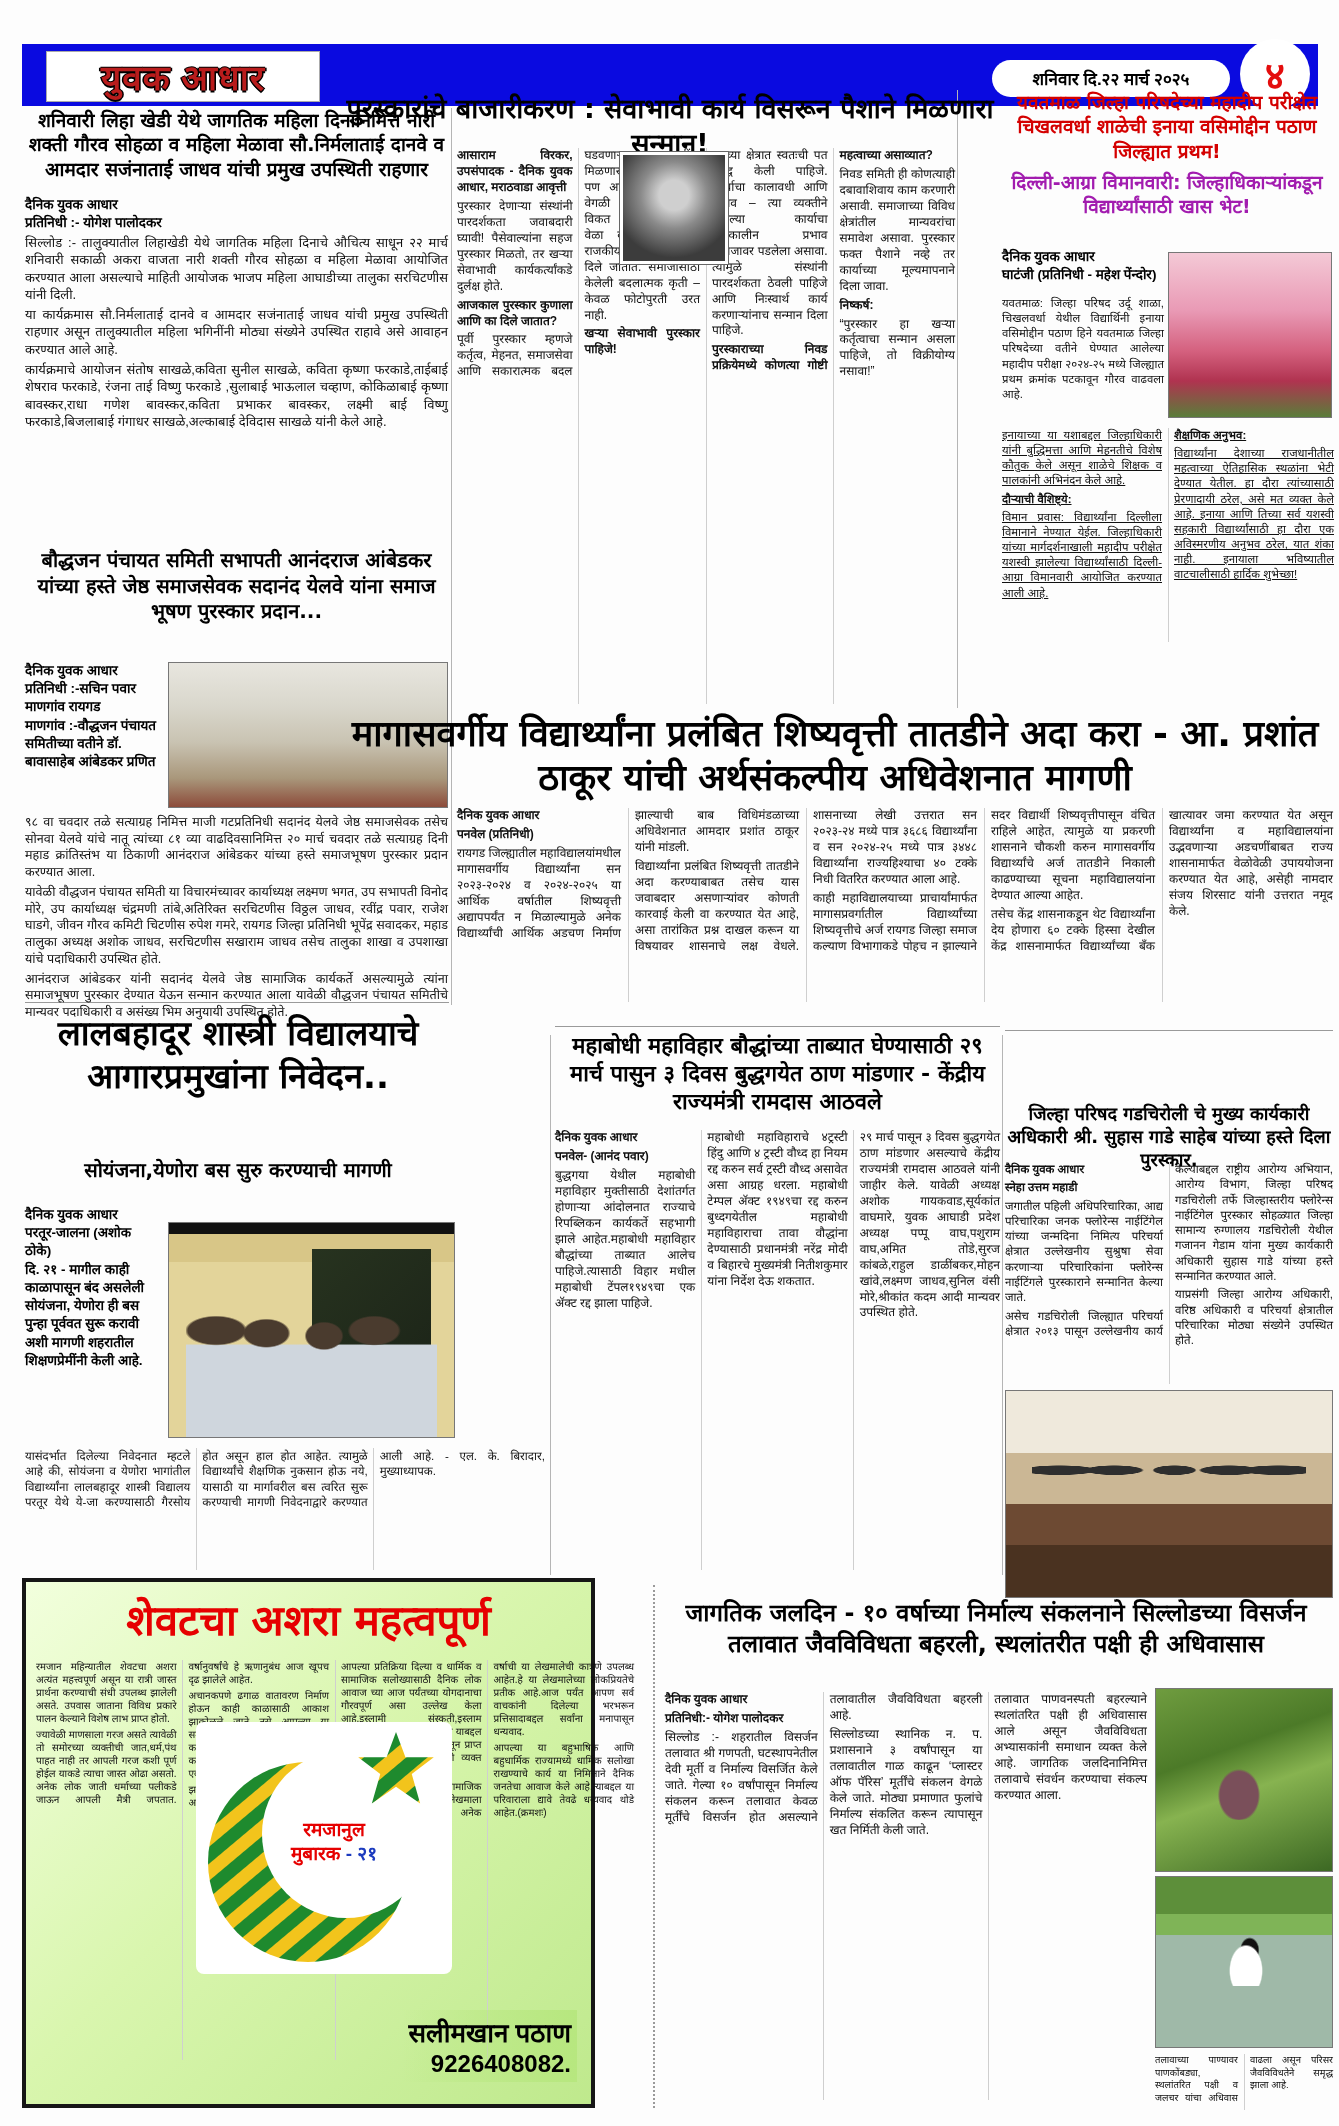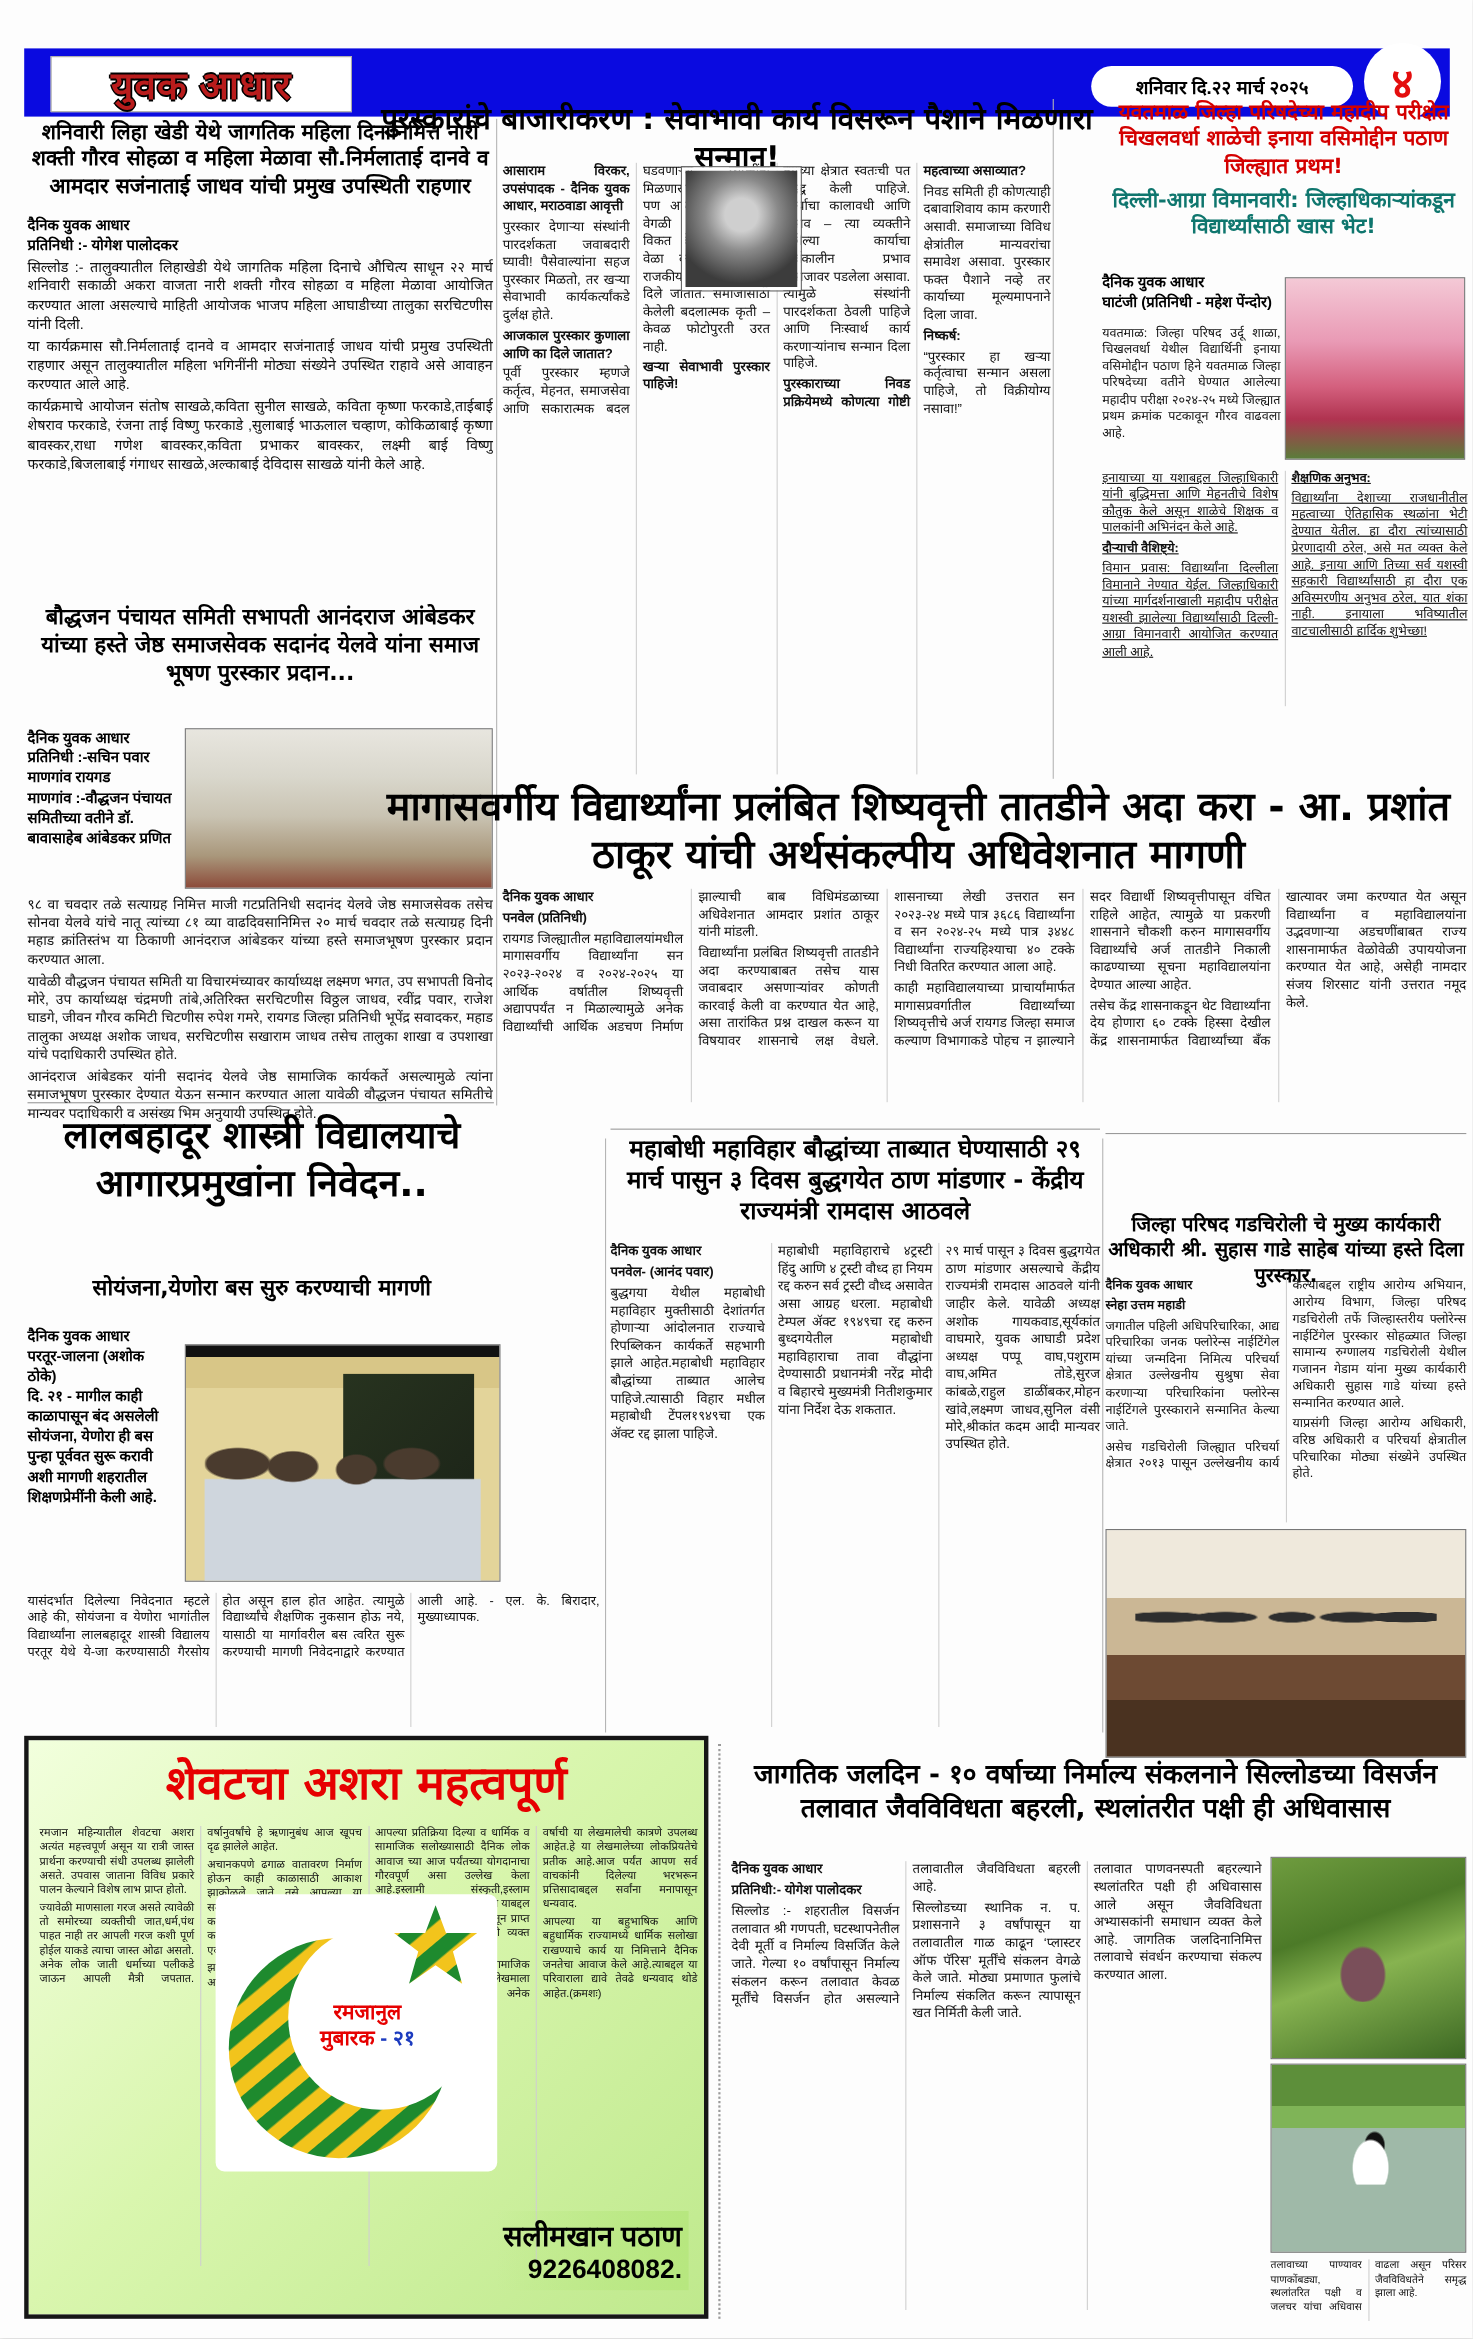--- a/index.html
+++ b/index.html
@@ -18,21 +18,21 @@
   .vline{width:1px;background:#b5b5b5;}
   .hline{height:1px;background:#9a9a9a;}
   
   #topbar{left:22px;top:44px;width:1296px;height:62px;background:#0a0ae0;}
   #logobox{left:46px;top:51px;width:272px;height:49px;background:#fff;border:1px solid #aaa;display:flex;align-items:center;justify-content:center;}
   #logobox span{font-size:35px;font-weight:800;color:#b91c1c;letter-spacing:1px;
     text-shadow:1.5px 0 #000,-1.5px 0 #000,0 1.5px #000,0 -1.5px #000;}
   #datepill{left:992px;top:60px;width:238px;height:37px;background:#fff;border-radius:19px;display:flex;align-items:center;justify-content:center;font-weight:bold;font-size:17px;}
   #pagecircle{left:1242px;top:41px;width:66px;height:66px;background:#fff;border-radius:50%;display:flex;align-items:center;justify-content:center;font-size:38px;font-weight:bold;color:#e40d0d;box-shadow:0 0 0 2px #fff;}
   
-  #greenbox{left:22px;top:1578px;width:622px;height:530px;border:4px solid #161616;background:linear-gradient(135deg,#f2ffdd 0%,#d9f6ae 45%,#bfe98d 100%);box-sizing:border-box;}
+  #greenbox{left:22px;top:1578px;width:573px;height:530px;border:4px solid #161616;background:linear-gradient(135deg,#f2ffdd 0%,#d9f6ae 45%,#bfe98d 100%);box-sizing:border-box;}
   #greenhl{width:100%;text-align:center;font-size:42px;font-weight:800;color:#e60000;margin-top:8px;font-family:"DejaVu Sans",sans-serif;}
   #greenbody{position:absolute;left:10px;top:78px;width:598px;height:400px;font-size:10px;line-height:1.3;}
   #crescent{position:absolute;left:170px;top:140px;width:256px;height:252px;background:#fff;border-radius:8px;}
   #cresLabel{position:absolute;left:68px;top:96px;width:140px;text-align:center;font-weight:800;font-size:19px;color:#e60000;line-height:1.25;}
   #cresLabel .blue{color:#1c3bbf;}
   #signature{position:absolute;right:14px;bottom:22px;text-align:right;background:linear-gradient(90deg,rgba(191,233,141,0),#b7e77f);padding:4px 6px;}
   #signature .nm{font-size:26px;font-weight:800;}
   #signature .ph{font-size:24px;font-weight:800;}
 </style>
 </head>
@@ -81,21 +81,21 @@
       <p>त्याच्या क्षेत्रात स्वतःची पत सिद्ध केली पाहिजे. कार्याचा कालावधी आणि प्रभाव – त्या व्यक्तीने केलेल्या कार्याचा दीर्घकालीन प्रभाव समाजावर पडलेला असावा. त्यामुळे संस्थांनी पारदर्शकता ठेवली पाहिजे आणि निःस्वार्थ कार्य करणाऱ्यांनाच सन्मान दिला पाहिजे.</p>
       <p class="b">पुरस्काराच्या निवड प्रक्रियेमध्ये कोणत्या गोष्टी महत्वाच्या असाव्यात?</p>
       <p>निवड समिती ही कोणत्याही दबावाशिवाय काम करणारी असावी. समाजाच्या विविध क्षेत्रांतील मान्यवरांचा समावेश असावा. पुरस्कार फक्त पैशाने नव्हे तर कार्याच्या मूल्यमापनाने दिला जावा.</p>
       <p class="b">निष्कर्ष:</p>
       <p>“पुरस्कार हा खऱ्या कर्तृत्वाचा सन्मान असला पाहिजे, तो विक्रीयोग्य नसावा!”</p>
     </div>
   <div class="abs photo" style="left:620px;top:152px;width:108px;height:112px;background:
        radial-gradient(circle at 50% 38%, #cfcfcf 0 18%, #8a8a8a 40%, #3c3c3c 75%);border:3px solid #fff;outline:1px solid #666;"></div>
 
   <div class="abs hl" style="left:1000px;top:90px;width:334px;font-size:19px;color:#d40000;">यवतमाळ जिल्हा परिषदेच्या महादीप परीक्षेत चिखलवर्धा शाळेची इनाया वसिमोद्दीन पठाण जिल्ह्यात प्रथम!</div>
-  <div class="abs hl" style="left:1000px;top:170px;width:334px;font-size:19px;color:#0f766e;">दिल्ली-आग्रा विमानवारी: जिल्हाधिकाऱ्यांकडून विद्यार्थ्यांसाठी खास भेट!</div>
+  <div class="abs hl" style="left:1000px;top:170px;width:334px;font-size:19px;color:#a21caf;">दिल्ली-आग्रा विमानवारी: जिल्हाधिकाऱ्यांकडून विद्यार्थ्यांसाठी खास भेट!</div>
   <div class="abs byline" style="left:1002px;top:248px;width:165px;">
       <p class="b">दैनिक युवक आधार</p>
       <p class="b">घाटंजी (प्रतिनिधी - महेश पेंन्दोर)</p>
     </div>
   <div class="abs photo" style="left:1168px;top:252px;width:164px;height:166px;background:
        linear-gradient(180deg,#f4c9d6 0%,#e99ab5 35%,#d4607e 60%,#b03350 78%,#5a7d3a 100%);"></div>
   <div class="abs body-txt" style="left:1002px;top:296px;width:162px;height:124px;font-size:11.4px;">
       <p>यवतमाळ: जिल्हा परिषद उर्दू शाळा, चिखलवर्धा येथील विद्यार्थिनी इनाया वसिमोद्दीन पठाण हिने यवतमाळ जिल्हा परिषदेच्या वतीने घेण्यात आलेल्या महादीप परीक्षा २०२४-२५ मध्ये जिल्ह्यात प्रथम क्रमांक पटकावून गौरव वाढवला आहे.</p>
     </div>
   <div class="abs body-txt cols2" style="left:1002px;top:428px;width:332px;height:214px;font-size:11.4px;text-decoration:underline;">

